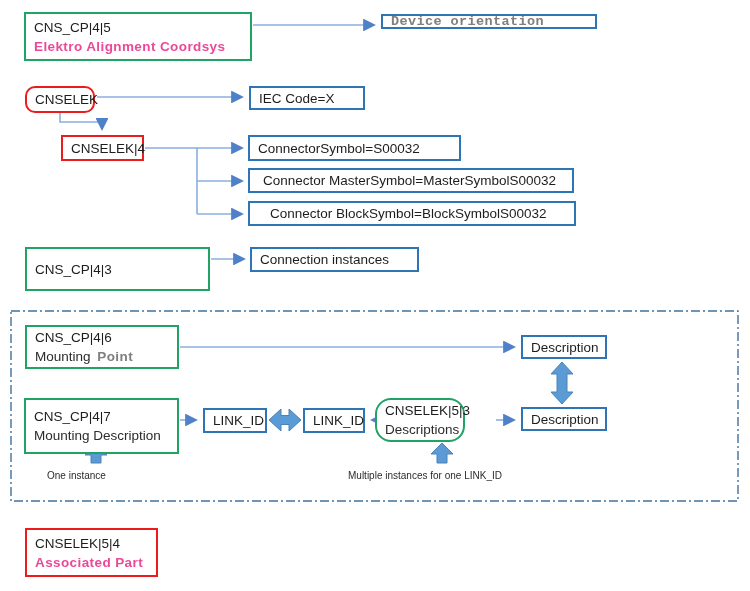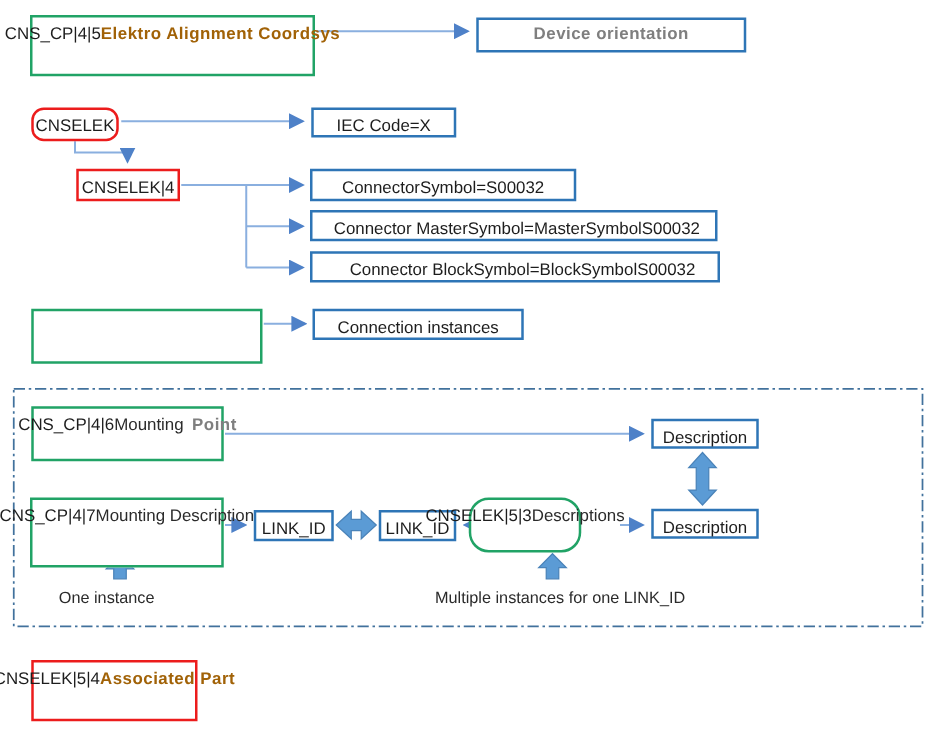--- a/index.html
+++ b/index.html
@@ -3,31 +3,31 @@
 <meta charset="utf-8">
 <style>
   html,body{margin:0;padding:0;background:#ffffff;}
   #canvas{
     position:relative;width:750px;height:591px;background:#ffffff;
     font-family:"Liberation Sans", sans-serif;overflow:hidden;
   }
   #connector-layer{position:absolute;left:0;top:0;width:750px;height:591px;z-index:1;}
   .node{
     position:absolute;background:#ffffff;box-sizing:border-box;z-index:2;
-    display:flex;flex-direction:row;justify-content:center;
+    display:flex;flex-direction:column;justify-content:center;
     padding:3px 8px;white-space:nowrap;font-size:13.5px;color:#1d1d1d;
   }
   .green{border:2px solid #21A366;}
   .red{border:2px solid #EC1C1C;}
   .blue{border:2px solid #2E75B6;}
   .l1{color:#1d1d1d;line-height:19px;}
-  .sub{color:#a16207;font-weight:bold;letter-spacing:.4px;line-height:19px;}
+  .sub{color:#ec4899;font-weight:bold;letter-spacing:.4px;line-height:19px;}
   .darksub{color:#2b2b2b;line-height:19px;}
   .graybold{color:#7f7f7f;font-weight:bold;letter-spacing:.4px;}
-  .annot{position:absolute;z-index:2;font-size:13px;color:#2b2b2b;white-space:nowrap;}
+  .annot{position:absolute;z-index:2;font-size:10px;color:#2b2b2b;white-space:nowrap;}
 </style>
 </head>
 <body>
 
 <div id="canvas">
 
   <svg id="connector-layer" viewBox="0 0 750 591" xmlns="http://www.w3.org/2000/svg">
     <defs>
       <marker id="arr" viewBox="0 0 10 10" refX="8.5" refY="5" markerWidth="8" markerHeight="8" orient="auto-start-reverse">
         <path d="M0,0 L10,5 L0,10 z" fill="#4E81C8"></path>
@@ -57,21 +57,21 @@
       <polygon points="96,444 107,455 101,455 101,463 91,463 91,455 85,455"></polygon>
       <polygon points="442,443 453,454 447,454 447,463 437,463 437,454 431,454"></polygon>
     </g>
   </svg>
 
   <div class="node green" style="left:24px;top:12px;width:228px;height:49px;">
     <span class="l1">CNS_CP|4|5</span>
     <span class="sub">Elektro Alignment Coordsys</span>
   </div>
 
-  <div class="node blue" style="left:381px;top:14px;width:216px;height:28px;">
+  <div class="node blue" style="left:381px;top:14px;width:216px;height:15px;font-family:Liberation Mono, monospace;">
     <span class="graybold">Device orientation</span>
   </div>
 
   <div class="node red" style="left:25px;top:86px;width:70px;height:27px;border-radius:10px;">
     <span class="l1">CNSELEK</span>
   </div>
 
   <div class="node blue" style="left:249px;top:86px;width:116px;height:24px;">
     <span class="l1">IEC Code=X</span>
   </div>
@@ -86,20 +86,21 @@
 
   <div class="node blue" style="left:248px;top:168px;width:326px;height:25px;padding-left:13px;">
     <span class="l1">Connector MasterSymbol=MasterSymbolS00032</span>
   </div>
 
   <div class="node blue" style="left:248px;top:201px;width:328px;height:25px;padding-left:20px;">
     <span class="l1">Connector BlockSymbol=BlockSymbolS00032</span>
   </div>
 
   <div class="node green" style="left:25px;top:247px;width:185px;height:44px;">
+    <span class="l1">CNS_CP|4|3</span>
   </div>
 
   <div class="node blue" style="left:250px;top:247px;width:169px;height:25px;">
     <span class="l1">Connection instances</span>
   </div>
 
   <div class="node green" style="left:25px;top:325px;width:154px;height:44px;">
     <span class="l1">CNS_CP|4|6</span>
     <span class="darksub">
       <span>Mounting</span>

